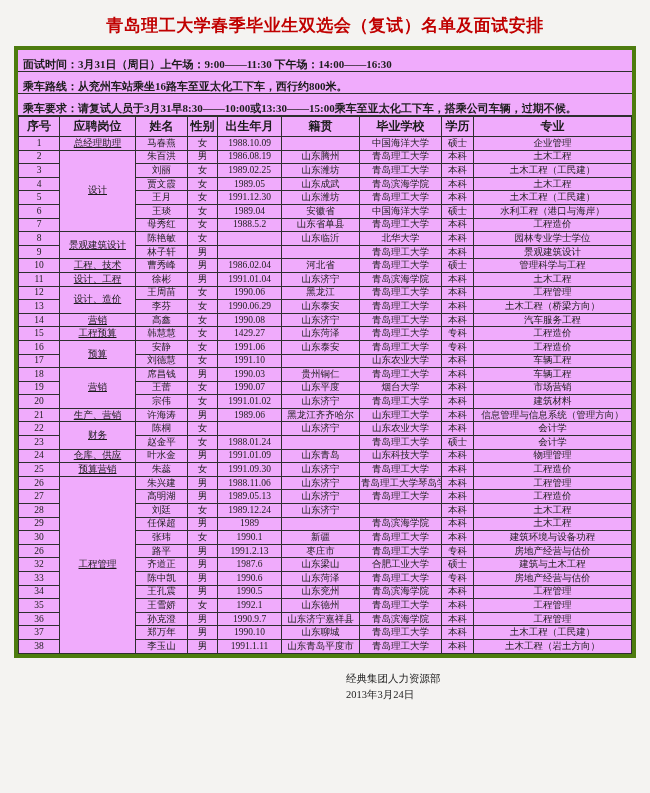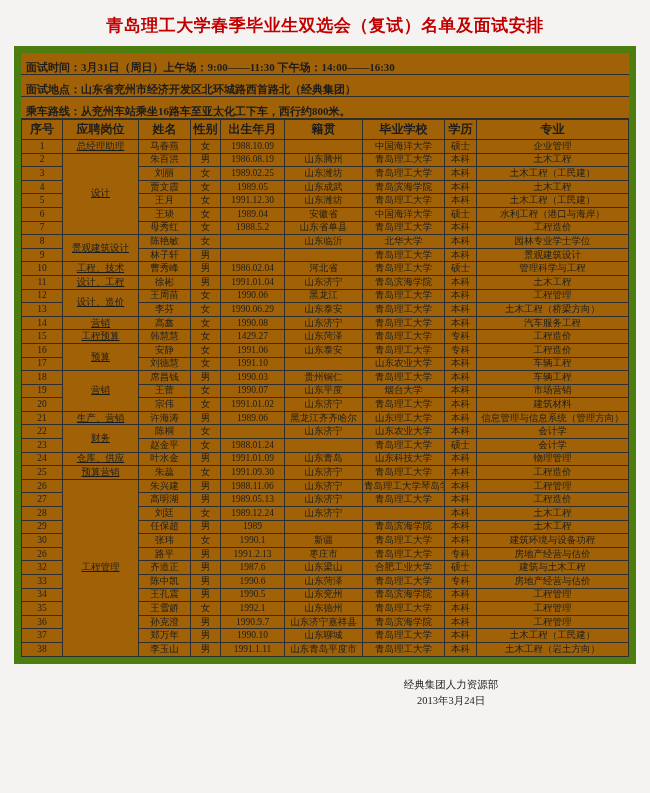--- a/index.html
+++ b/index.html
@@ -12,21 +12,21 @@
   }
   .page { padding: 12px 14px 0 14px; }
   .doc-title {
     margin: 2px 0 9px 0;
     text-align: center;
     font-size: 17px;
     font-weight: bold;
     letter-spacing: 0.5px;
     color: #c00000;
   }
-  .doc-frame { border: 7px solid #4d7c0f; background: #a16207; }
+  .doc-frame { border: 4px solid #4d7c0f; background: #f0abfc; }
   .info-row {
     border-bottom: 1px solid #2e2e2e;
     padding: 8px 5px 0 5px;
     font-size: 11px;
     font-weight: bold;
     line-height: 13px;
     white-space: nowrap;
     overflow: hidden;
   }
   table.roster {
@@ -49,36 +49,35 @@
   }
   table.roster td {
     height: 13.6px;
     font-size: 9.5px;
     line-height: 11px;
   }
   td.pos-cell { font-size: 9.5px; text-decoration: underline; }
   .footer-block {
     margin: 13px 0 0 332px;
     width: 210px;
-    text-align: center;
     font-size: 10.5px;
     line-height: 16px;
   }
 </style>
 </head>
 <body>
 
 <div class="page">
 
   <div class="doc-title">青岛理工大学春季毕业生双选会（复试）名单及面试安排</div>
 
   <div class="doc-frame">
     <div class="info-row">面试时间：3月31日（周日）上午场：9:00——11:30 下午场：14:00——16:30</div>
-    <div class="info-row">面试地点：山东省兖州市经济开发区北环城路西首路北（经典集团）</div>
     <div class="info-row">乘车路线：从兖州车站乘坐16路车至亚太化工下车，西行约800米。</div>
+    <div class="info-row">乘车要求：请复试人员于3月31早8:30——10:00或13:30——15:00乘车至亚太化工下车，搭乘公司车辆，过期不候。</div>
 
     <table class="roster">
       <colgroup>
         <col style="width:41px">
         <col style="width:76px">
         <col style="width:52px">
         <col style="width:30px">
         <col style="width:64px">
         <col style="width:78px">
         <col style="width:82px">

